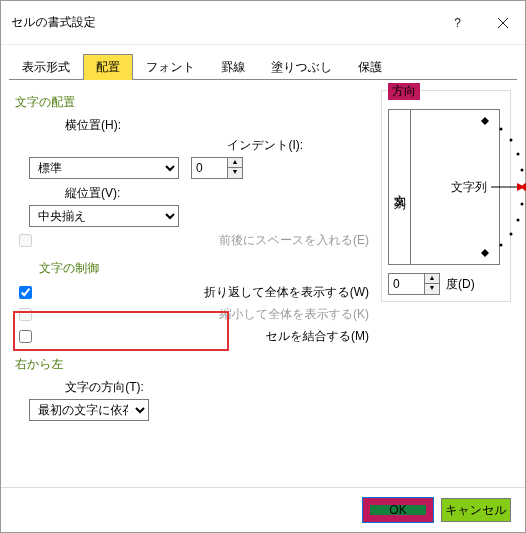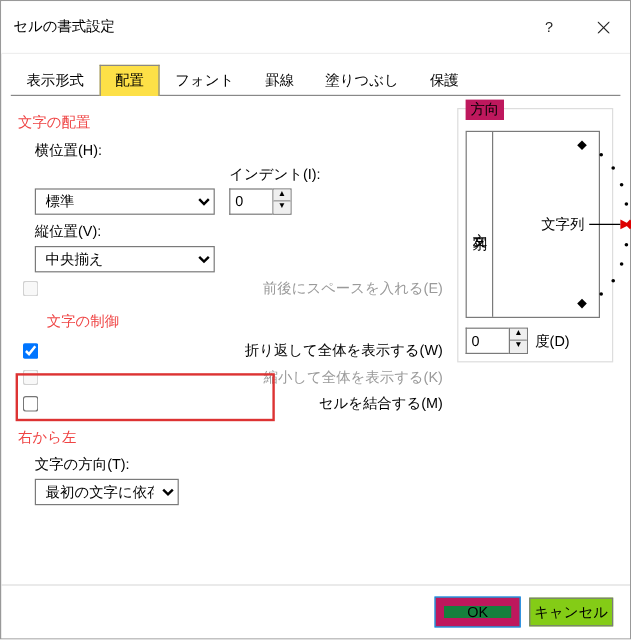--- a/index.html
+++ b/index.html
@@ -8,23 +8,23 @@
   .titlebar { height: 44px; background: #fff; display: flex; align-items: center; padding: 0 0 0 10px; border-bottom: 1px solid #eee; }
   .titlebar .title { flex: 1; }
   .tbtn { width: 45px; height: 30px; display: flex; align-items: center; justify-content: center; color: #222; }
   .tabs { display: flex; padding: 8px 8px 0 8px; }
   .tab { padding: 4px 12px; border: 1px solid transparent; border-bottom: none; position: relative; top: 1px; }
   .tab.active { border-color: #888; background: #fde047; z-index: 2; }
   .tabstrip-line { border-bottom: 1px solid #888; margin: 0 8px; }
   .content { flex: 1; padding: 10px 14px; position: relative; }
   .row { display: flex; }
   .leftcol { flex: 1; }
-  .fieldset-label { margin: 4px 0 6px 0; color: #ef4444; }
+  .fieldset-label { margin: 4px 0 6px 0; color: #4d7c0f; }
   .sub { margin-left: 14px; margin-bottom: 4px; }
-  .lbl { display: block; margin-bottom: 3px; }
+  .lbl { display: block; margin-bottom: 3px; margin-left: 36px; }
   select, input[type=text] { border: 1px solid #7a7a7a; background: #fff; height: 22px; padding: 0 4px; }
   .sel-w { width: 150px; }
   .sel-m { width: 120px; }
   .spin { display: inline-flex; align-items: stretch; }
   .spin input { width: 36px; border-right: none; }
   .spin .btns { display: flex; flex-direction: column; border: 1px solid #7a7a7a; }
   .spin .btns div { width: 14px; height: 10px; font-size: 7px; line-height: 8px; text-align: center; background: #efefef; border-bottom: 1px solid #7a7a7a; cursor: pointer; }
   .spin .btns div:last-child { border-bottom: none; }
   .chk { display: flex; align-items: center; gap: 20px; margin: 3px 0; justify-content: space-between; }
   .chk input { width: 13px; height: 13px; }

